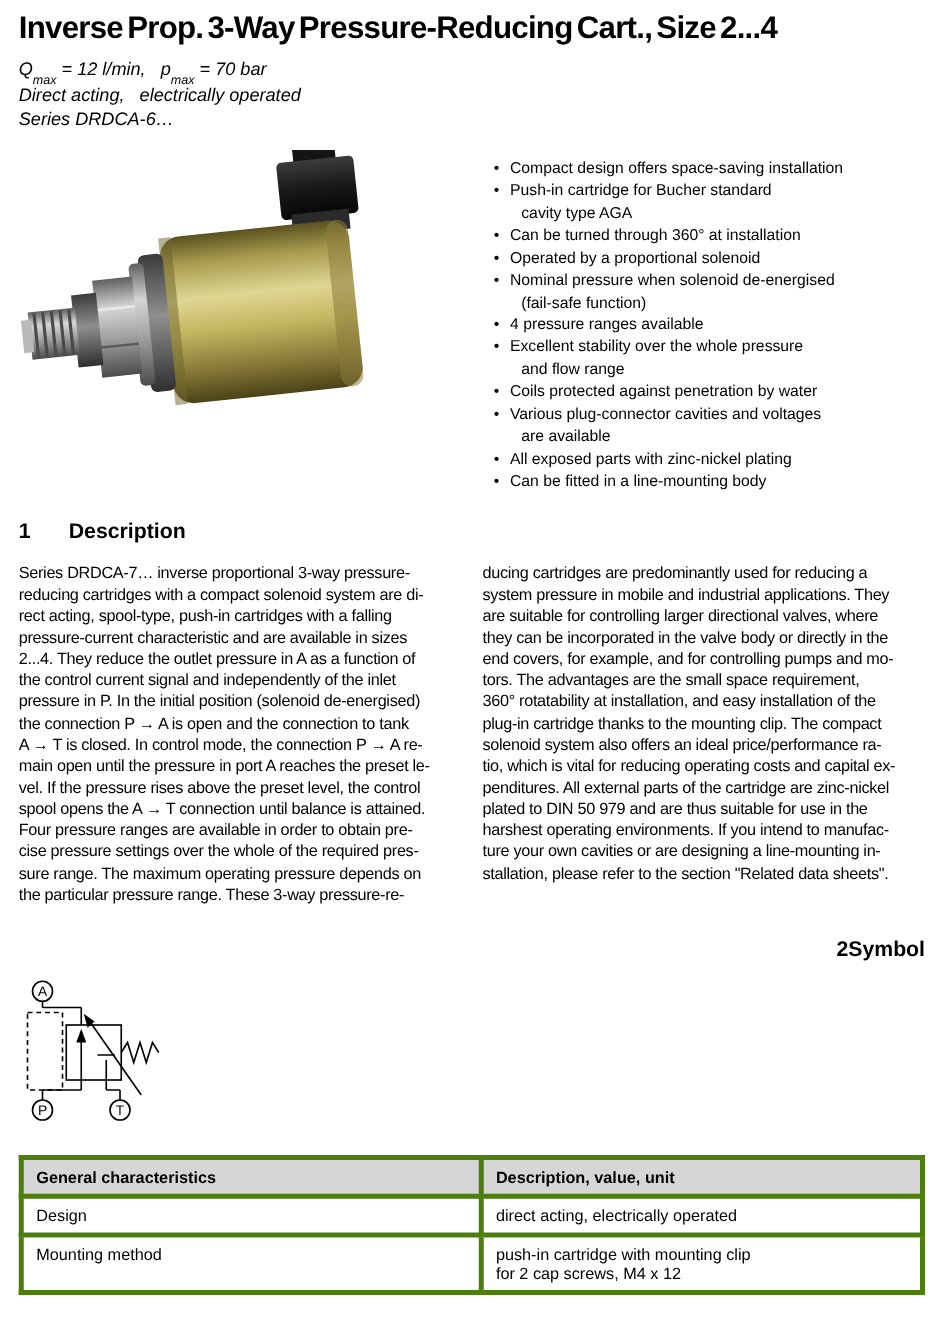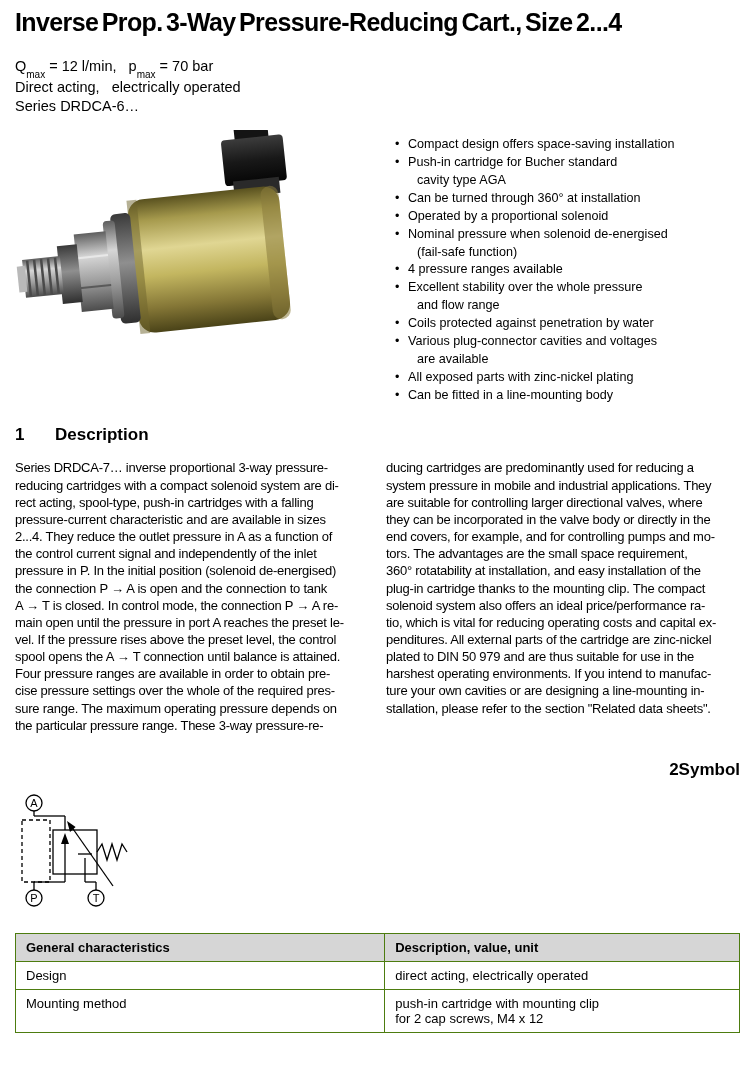--- a/index.html
+++ b/index.html
@@ -5,24 +5,24 @@
   * { margin:0; padding:0; box-sizing:border-box; }
   html,body { background:#fff; }
   body {
     width:755px; height:1074px; overflow:hidden;
     font-family:"Liberation Sans", sans-serif; color:#000;
   }
   .page { padding:8px 15px 0 15px; }
 
   .title {
     font-size:25px; font-weight:700; letter-spacing:-0.6px; word-spacing:-3px;
-    white-space:nowrap; margin-bottom:20px;
+    white-space:nowrap; margin-bottom:10px;
   }
   .specs { font-size:14.5px; line-height:1.32; }
-  .spec-line { white-space:pre; }
+  .spec-line { white-space:pre;font-style:italic; }
   .spec-line sub { font-size:10px; position:relative; top:3px; }
 
   .top-row { display:flex; margin-top:14px; }
   .photo-wrap { flex:0 0 380px; width:380px; }
   .features { flex:1; list-style:none; padding-top:6px; }
   .feature { display:flex; font-size:12.6px; line-height:1.42; }
   .bullet { flex:0 0 13px; }
   .ftext { flex:1; }
   .l2 { display:block; padding-left:9px; }
 
@@ -34,21 +34,21 @@
   .desc-cols { display:flex; gap:17px; margin-top:14px; }
   .desc-col {
     flex:1; font-size:13px; line-height:1.32; letter-spacing:-0.25px;
     white-space:pre-line;
   }
 
   .symbol-wrap { margin:10px 0 0 2px; }
 
   .tech-table { width:100%; border-collapse:collapse; margin-top:14px; font-size:13px; }
   .tech-table th, .tech-table td {
-    border:1px solid #4d7c0f; padding:6px 10px; text-align:left; vertical-align:top;
+    border:4px solid #4d7c0f; padding:6px 10px; text-align:left; vertical-align:top;
   }
   .tech-table th { background:#d6d6d6; font-weight:700; }
   .tech-table th:first-child, .tech-table td:first-child { width:51%; }
   .tech-table td { white-space:pre-line; }
 </style>
 </head>
 <body>
 
 <div class="page">
 

